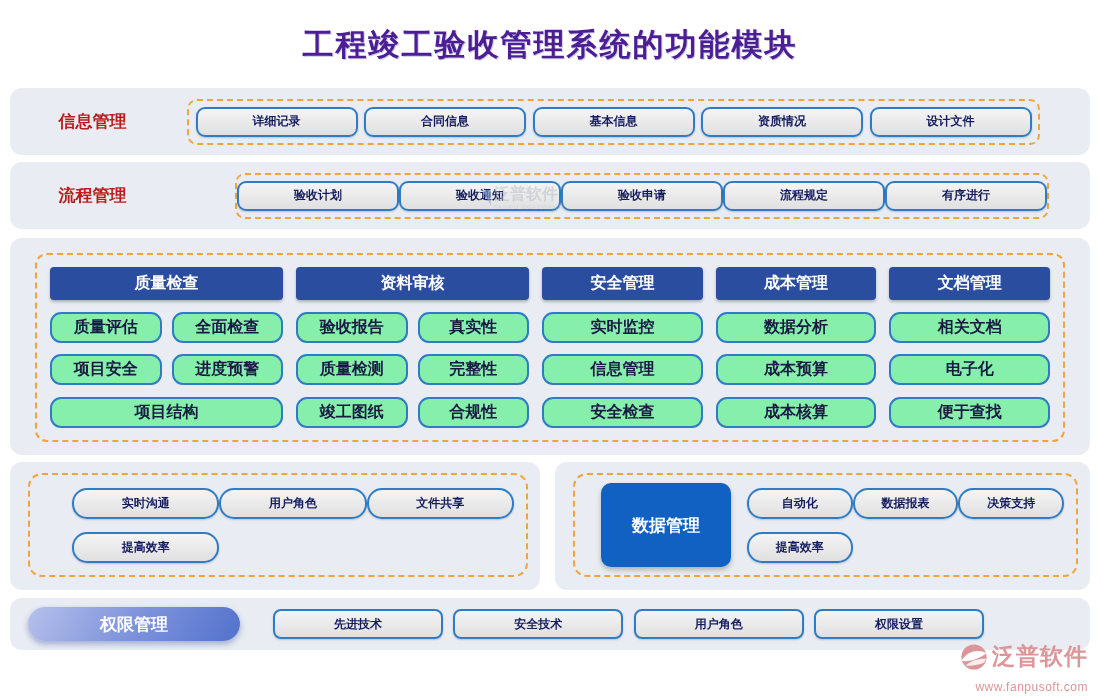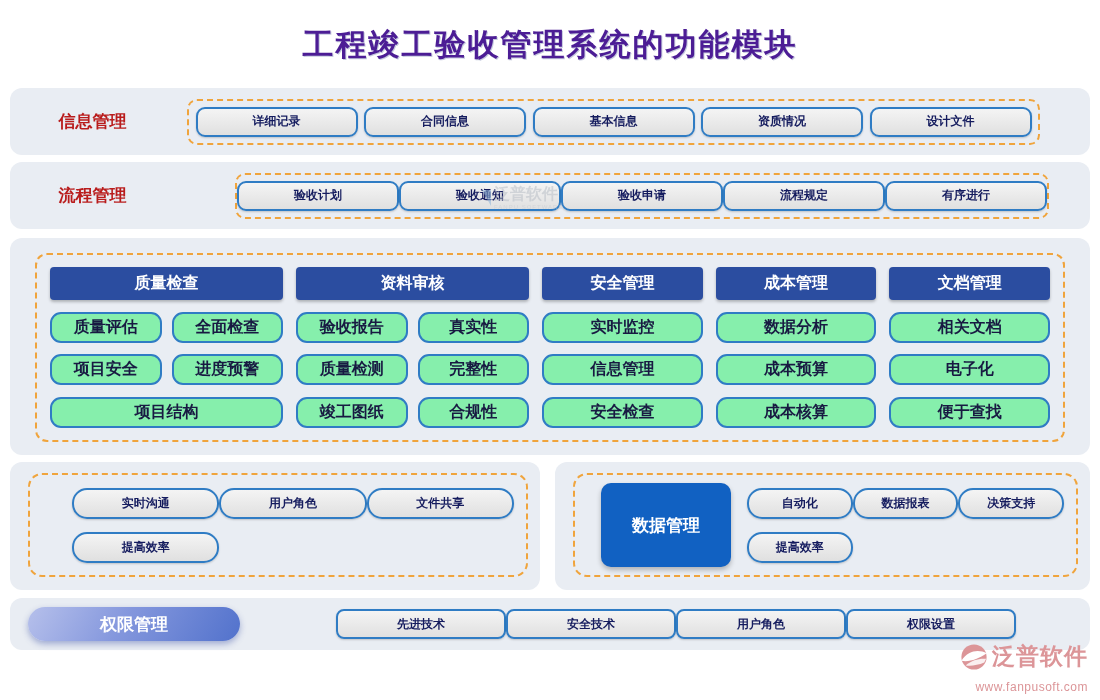--- a/index.html
+++ b/index.html
@@ -78,21 +78,21 @@
   .gbtn.pill{border-radius:15px;min-width:0;height:27px;}
   
   .bottompanel{top:598px;height:52px;display:flex;align-items:center;padding:0 18px;box-sizing:border-box;}
   .perm-pill{
     width:212px;height:34px;border-radius:17px;
     background:linear-gradient(120deg,#b6c0eb 0%,#8497dd 45%,#5272cc 100%);
     color:#ffffff;font-weight:bold;font-size:17px;
     display:flex;align-items:center;justify-content:center;
     box-shadow:0 3px 6px rgba(70,90,170,0.45);cursor:pointer;flex:0 0 auto;
   }
-  .perm-buttons{flex:1;margin-left:96px;margin-right:88px;display:flex;justify-content:space-between;}
+  .perm-buttons{flex:1;margin-left:33px;margin-right:88px;display:flex;justify-content:space-between;}
   .perm-buttons .gbtn{min-width:150px;border-radius:8px;}
   
   .watermark{
     position:absolute;left:482px;top:186px;opacity:0.55;display:flex;align-items:flex-start;gap:3px;
     pointer-events:none;
   }
   .wm-tri{width:0;height:0;border-left:9px solid transparent;border-top:16px solid #8fb4d9;margin-top:4px;}
   .wm-texts{display:flex;flex-direction:column;line-height:1;}
   .wm-name{font-size:16px;font-weight:bold;color:#b9bfc7;}
   .wm-sub{font-size:6px;color:#c6cbd2;letter-spacing:1px;margin-top:2px;}

